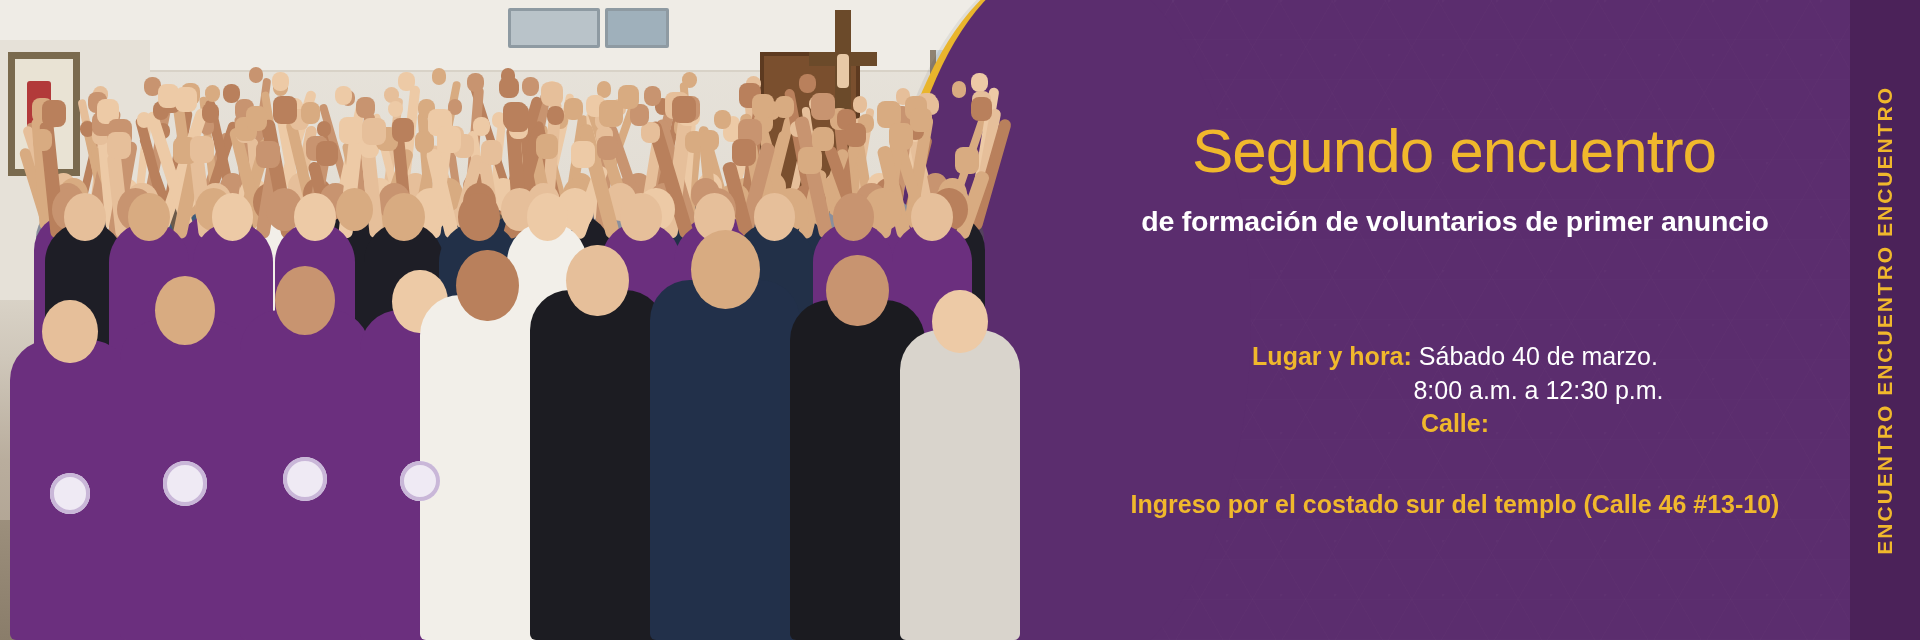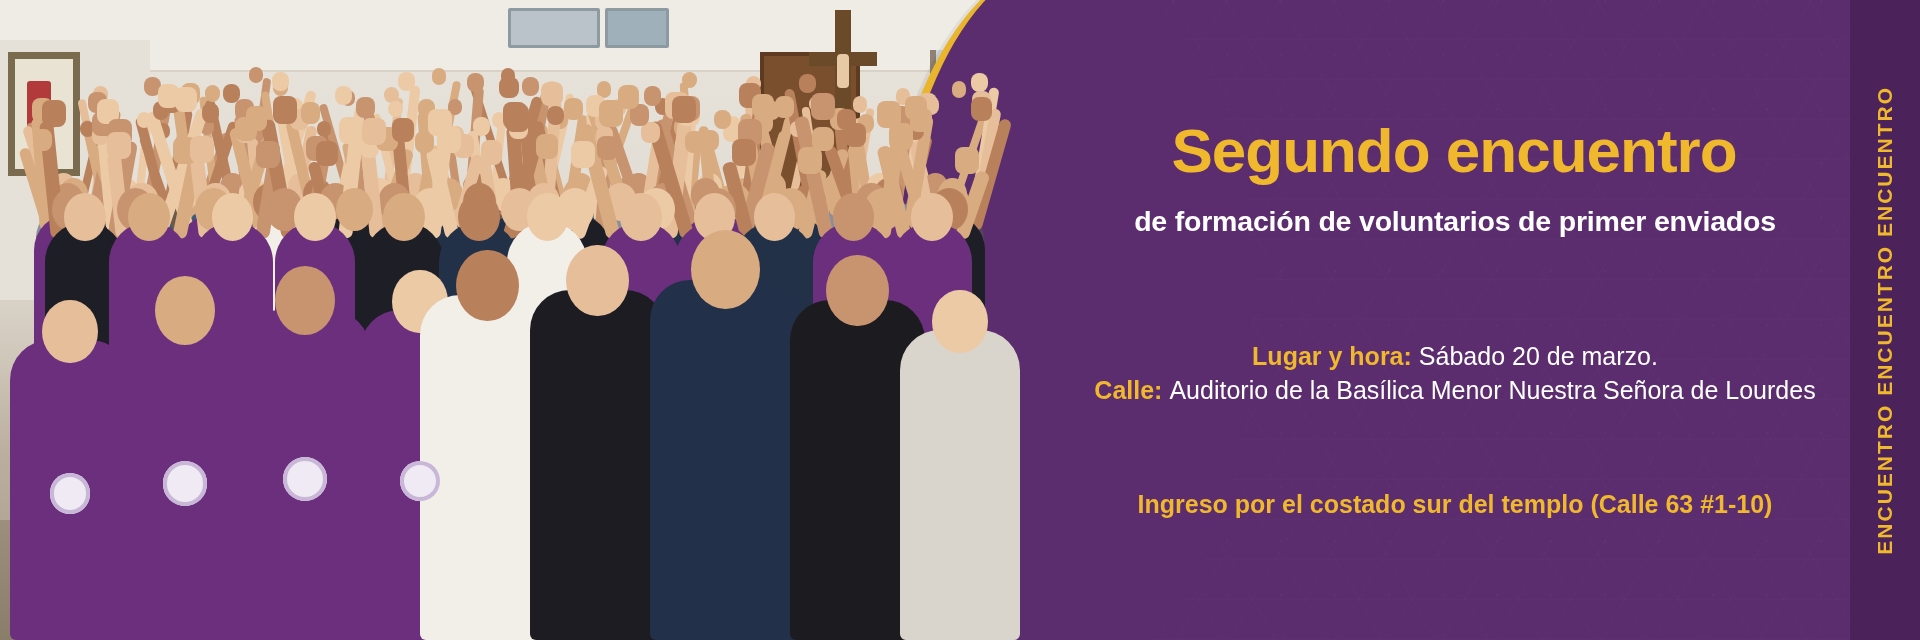--- a/index.html
+++ b/index.html
@@ -56,21 +56,21 @@
     background-size:54px 54px;}
   .hexes:after{content:"";position:absolute;inset:0;
     background:
       repeating-linear-gradient(60deg, rgba(255,255,255,.055) 0 1px, transparent 1px 46px),
       repeating-linear-gradient(-60deg, rgba(255,255,255,.055) 0 1px, transparent 1px 46px),
       repeating-linear-gradient(0deg, rgba(255,255,255,.045) 0 1px, transparent 1px 40px);}
 
   
   .content{position:absolute;left:1060px;top:0;width:790px;height:640px;}
   .title{position:absolute;left:14px;top:120px;width:760px;text-align:center;
-    color:#f0b82c;font-weight:bold;font-size:62px;letter-spacing:-1px;line-height:1;}
+    color:#f0b82c;font-weight:normal;font-size:62px;letter-spacing:-1px;line-height:1;}
   .subtitle{position:absolute;left:0;top:205px;width:790px;text-align:center;
     color:#ffffff;font-size:28.5px;font-weight:600;letter-spacing:-.2px;}
 
   .details{position:absolute;left:0;top:340px;width:790px;}
   .row{display:flex;justify-content:center;align-items:baseline;line-height:1.34;}
   .lbl{color:#f0b82c;font-size:25px;font-weight:600;white-space:nowrap;}
   .val{color:#ffffff;font-size:25px;font-weight:400;white-space:nowrap;margin-left:7px;}
   .row2{justify-content:center;padding-left:160px;}
   .note{position:absolute;left:0;top:490px;width:790px;text-align:center;
     color:#f0b82c;font-size:25px;font-weight:600;}
@@ -577,32 +577,34 @@
       </div>
     </div>
   </div>
 
   <div class="curve-mask"></div>
   <div class="hexes"></div>
   <div class="curve"></div>
 
   <div class="content">
     <div class="title">Segundo encuentro</div>
-    <div class="subtitle">de formación de voluntarios de primer enviados</div>
+    <div class="subtitle">de formación de voluntarios de primer anuncio</div>
 
     <div class="details">
       <div class="row">
         <span class="lbl">Lugar y hora:</span>
-        <span class="val">Sábado 20 de marzo.</span>
+        <span class="val">Sábado 40 de marzo.</span>
+      </div>
+      <div class="row row2">
+        <span class="val">8:00 a.m. a 12:30 p.m.</span>
       </div>
       <div class="row">
         <span class="lbl">Calle:</span>
-        <span class="val">Auditorio de la Basílica Menor Nuestra Señora de Lourdes</span>
       </div>
     </div>
 
-    <div class="note">Ingreso por el costado sur del templo (Calle 63 #1-10)</div>
+    <div class="note">Ingreso por el costado sur del templo (Calle 46 #13-10)</div>
   </div>
 
   <div class="strip">
     <span>ENCUENTRO  ENCUENTRO  ENCUENTRO</span>
   </div>
 </div>
 
 </body></html>

